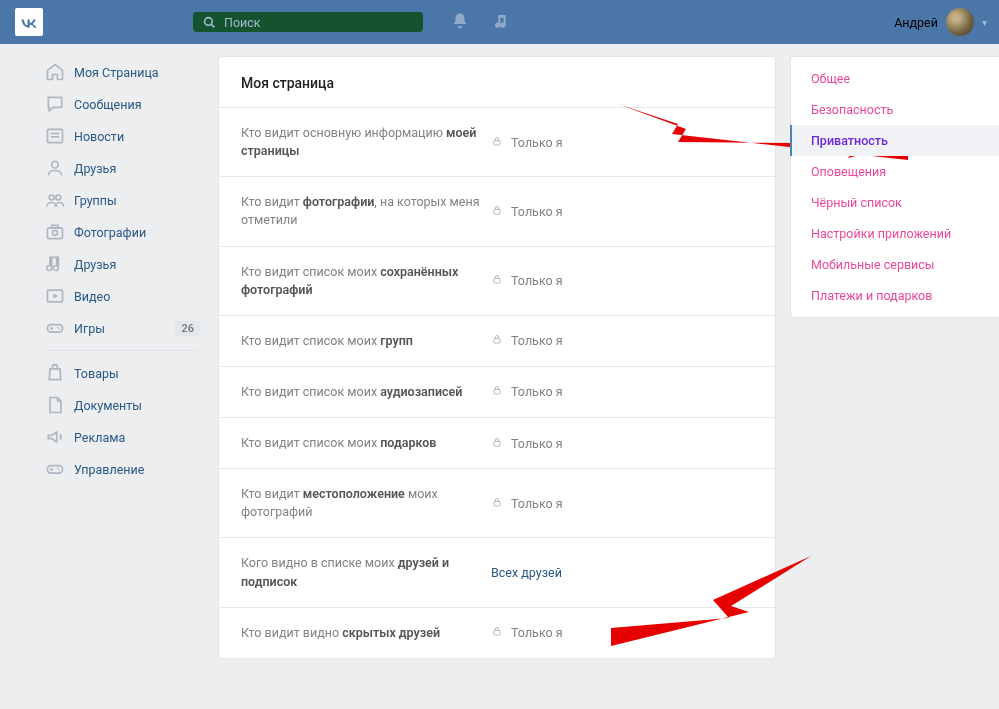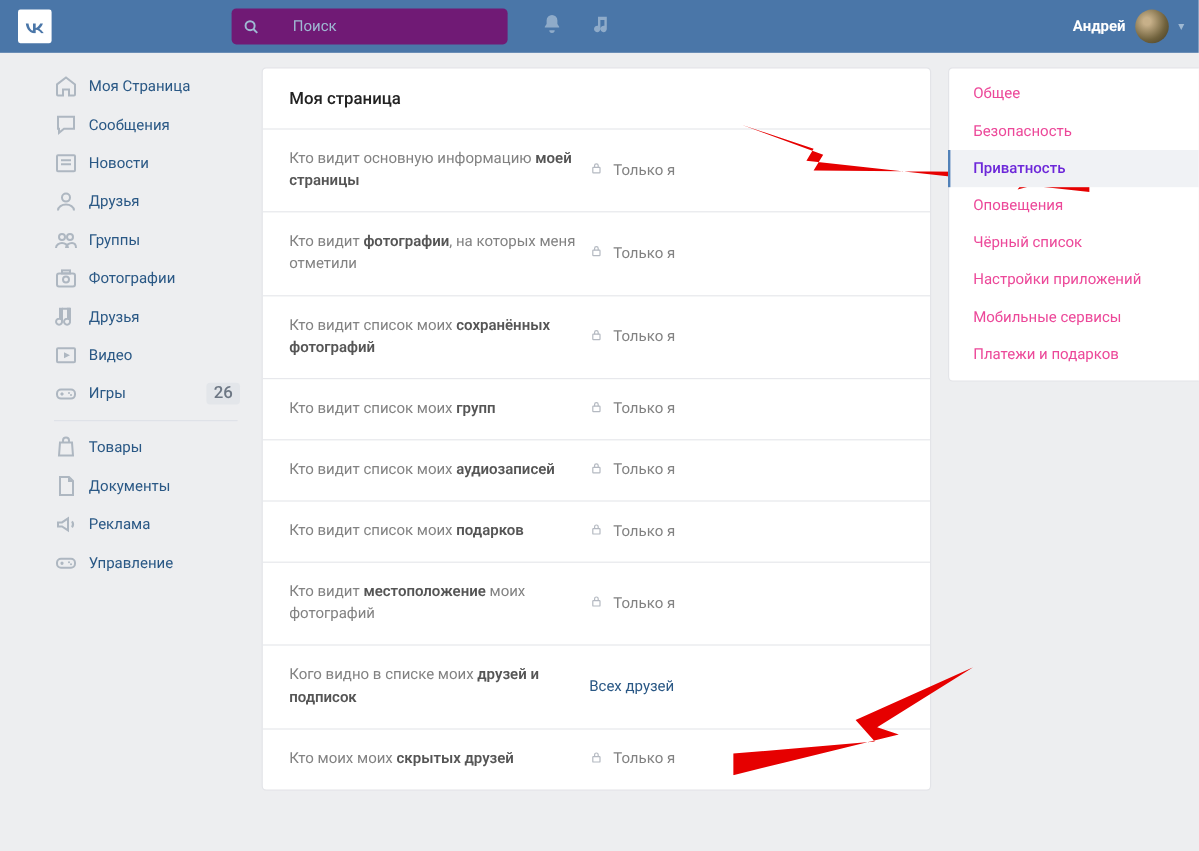--- a/index.html
+++ b/index.html
@@ -26,36 +26,35 @@
     background: #fff;
     border-radius: 2px;
     display: flex; align-items: center; justify-content: center;
     color: #4a76a8;
     font-weight: 700;
     font-size: 15px;
     margin-right: 150px;
     margin-left: 3px;
   }
   .search-box {
-    background: #701a75;
+    background: #14532d;
     border-radius: 4px;
-    height: 30px;
+    height: 20px;
     width: 230px;
     display: flex;
     align-items: center;
     padding: 0 10px;
     color: #9fb9d3;
     font-size: 12.5px;
-    gap: 20px;
   }
   .search-box svg { margin-right: 8px; }
   .topbar-icons { display: flex; align-items: center; gap: 24px; margin-left: 28px; }
   .topbar-icons .ticon { color: #8fabc9; }
   .topbar-right { margin-left: auto; display: flex; align-items: center; gap: 8px; }
-  .username { color: #ffffff; font-size: 12.5px; font-weight: 700; }
+  .username { color: #000000; font-size: 12.5px; font-weight: 400; }
   .avatar {
     width: 28px; height: 28px; border-radius: 50%;
     background: radial-gradient(circle at 35% 35%, #c7b089 12%, #70623d 60%, #3d3620 100%);
   }
   .dropdown-caret { color: #9fb9d3; font-size: 10px; }
 
   
   .wrap {
     display: grid;
     grid-template-columns: 165px 558px 230px;
@@ -79,21 +78,21 @@
     width: 20px; height: 20px;
     display: flex; align-items: center; justify-content: center;
     color: #aeb7c1;
     margin-right: 9px;
     flex-shrink: 0;
   }
   .left-nav .divider { height: 1px; background: #dfe2e8; margin: 6px 6px; }
   .badge {
     position: absolute; right: 4px;
     background: #e3e6ea; color: #6d7784;
-    font-size: 14px; padding: 1px 6px; border-radius: 3px;
+    font-size: 11px; padding: 1px 6px; border-radius: 3px;
     font-weight: 500;
   }
 
   
   .panel {
     background: #fff;
     border: 1px solid #e3e4e8;
     border-radius: 4px;
   }
   .panel-header {
@@ -368,21 +367,21 @@
               <span>Только я</span>
             </div>
           </div>
           <div class="setting-row">
             <div class="setting-label"><span>Кого видно в списке моих </span><b>друзей и подписок</b></div>
             <div class="setting-value">
               <span>Всех друзей</span>
             </div>
           </div>
           <div class="setting-row">
-            <div class="setting-label"><span>Кто моих моих </span><b>скрытых друзей</b></div>
+            <div class="setting-label"><span>Кто видит видно </span><b>скрытых друзей</b></div>
             <div class="setting-value onlyme">
               <span class="lock-icon"><svg width="12" height="12" viewBox="0 0 24 24">
                   <use href="#i-lock"></use>
                 </svg></span>
               <span>Только я</span>
             </div>
           </div>
         </div>
     </div>
 

